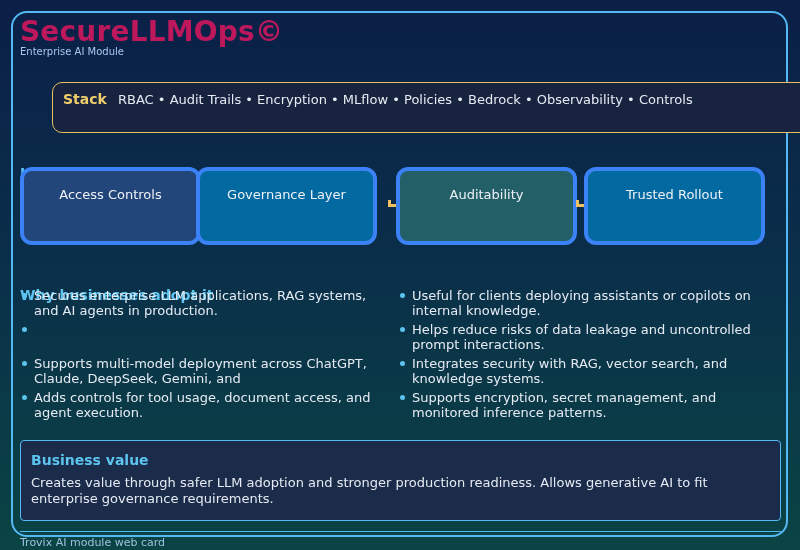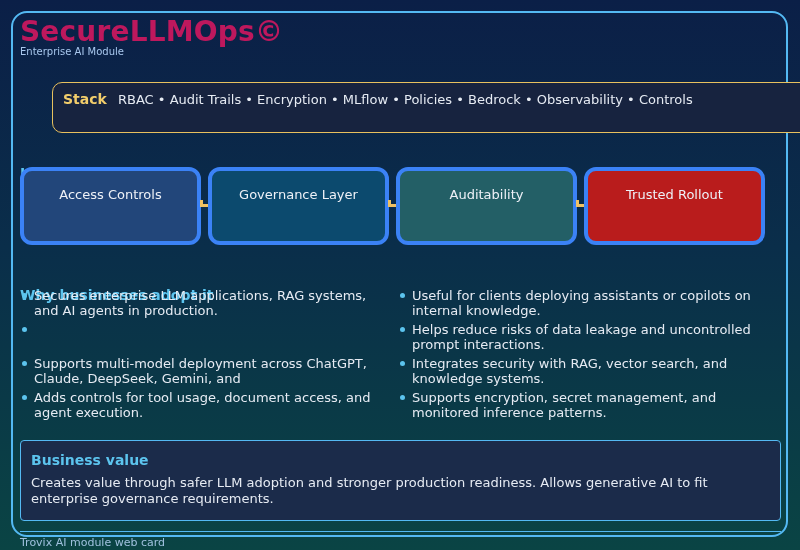--- a/index.html
+++ b/index.html
@@ -201,35 +201,35 @@
 
 <div class="section-heading" style="top:144px;">How it works</div>
 
 <div class="flow-step" style="left:20px; background:#22467a;">
   <span>Access Controls</span>
 </div>
 <div class="connector" style="left:200px;">
   <div class="tick"></div>
     <div class="bar"></div>
 </div>
-<div class="flow-step" style="left:208px; background:#0c4a6e;">
+<div class="flow-step" style="left:196px; background:#0369a1;">
   <span>Governance Layer</span>
 </div>
 <div class="connector" style="left:388px;">
   <div class="tick"></div>
     <div class="bar"></div>
 </div>
 <div class="flow-step" style="left:396px; background:#235f66;">
   <span>Auditability</span>
 </div>
 <div class="connector" style="left:576px;">
   <div class="tick"></div>
     <div class="bar"></div>
 </div>
-<div class="flow-step" style="left:584px; background:#b91c1c;">
+<div class="flow-step" style="left:584px; background:#0369a1;">
   <span>Trusted Rollout</span>
 </div>
 
 <div class="section-heading" style="top:266px;">Why businesses adopt it</div>
 
 <ul class="bullets" style="left:20px;">
   <li><i class="dot"></i><span>Secures enterprise LLM applications, RAG systems, and AI agents in production.</span></li>
   <li><i class="dot"></i></li>
   <li><i class="dot"></i><span>Supports multi-model deployment across ChatGPT, Claude, DeepSeek, Gemini, and</span></li>
   <li><i class="dot"></i><span>Adds controls for tool usage, document access, and agent execution.</span></li>

